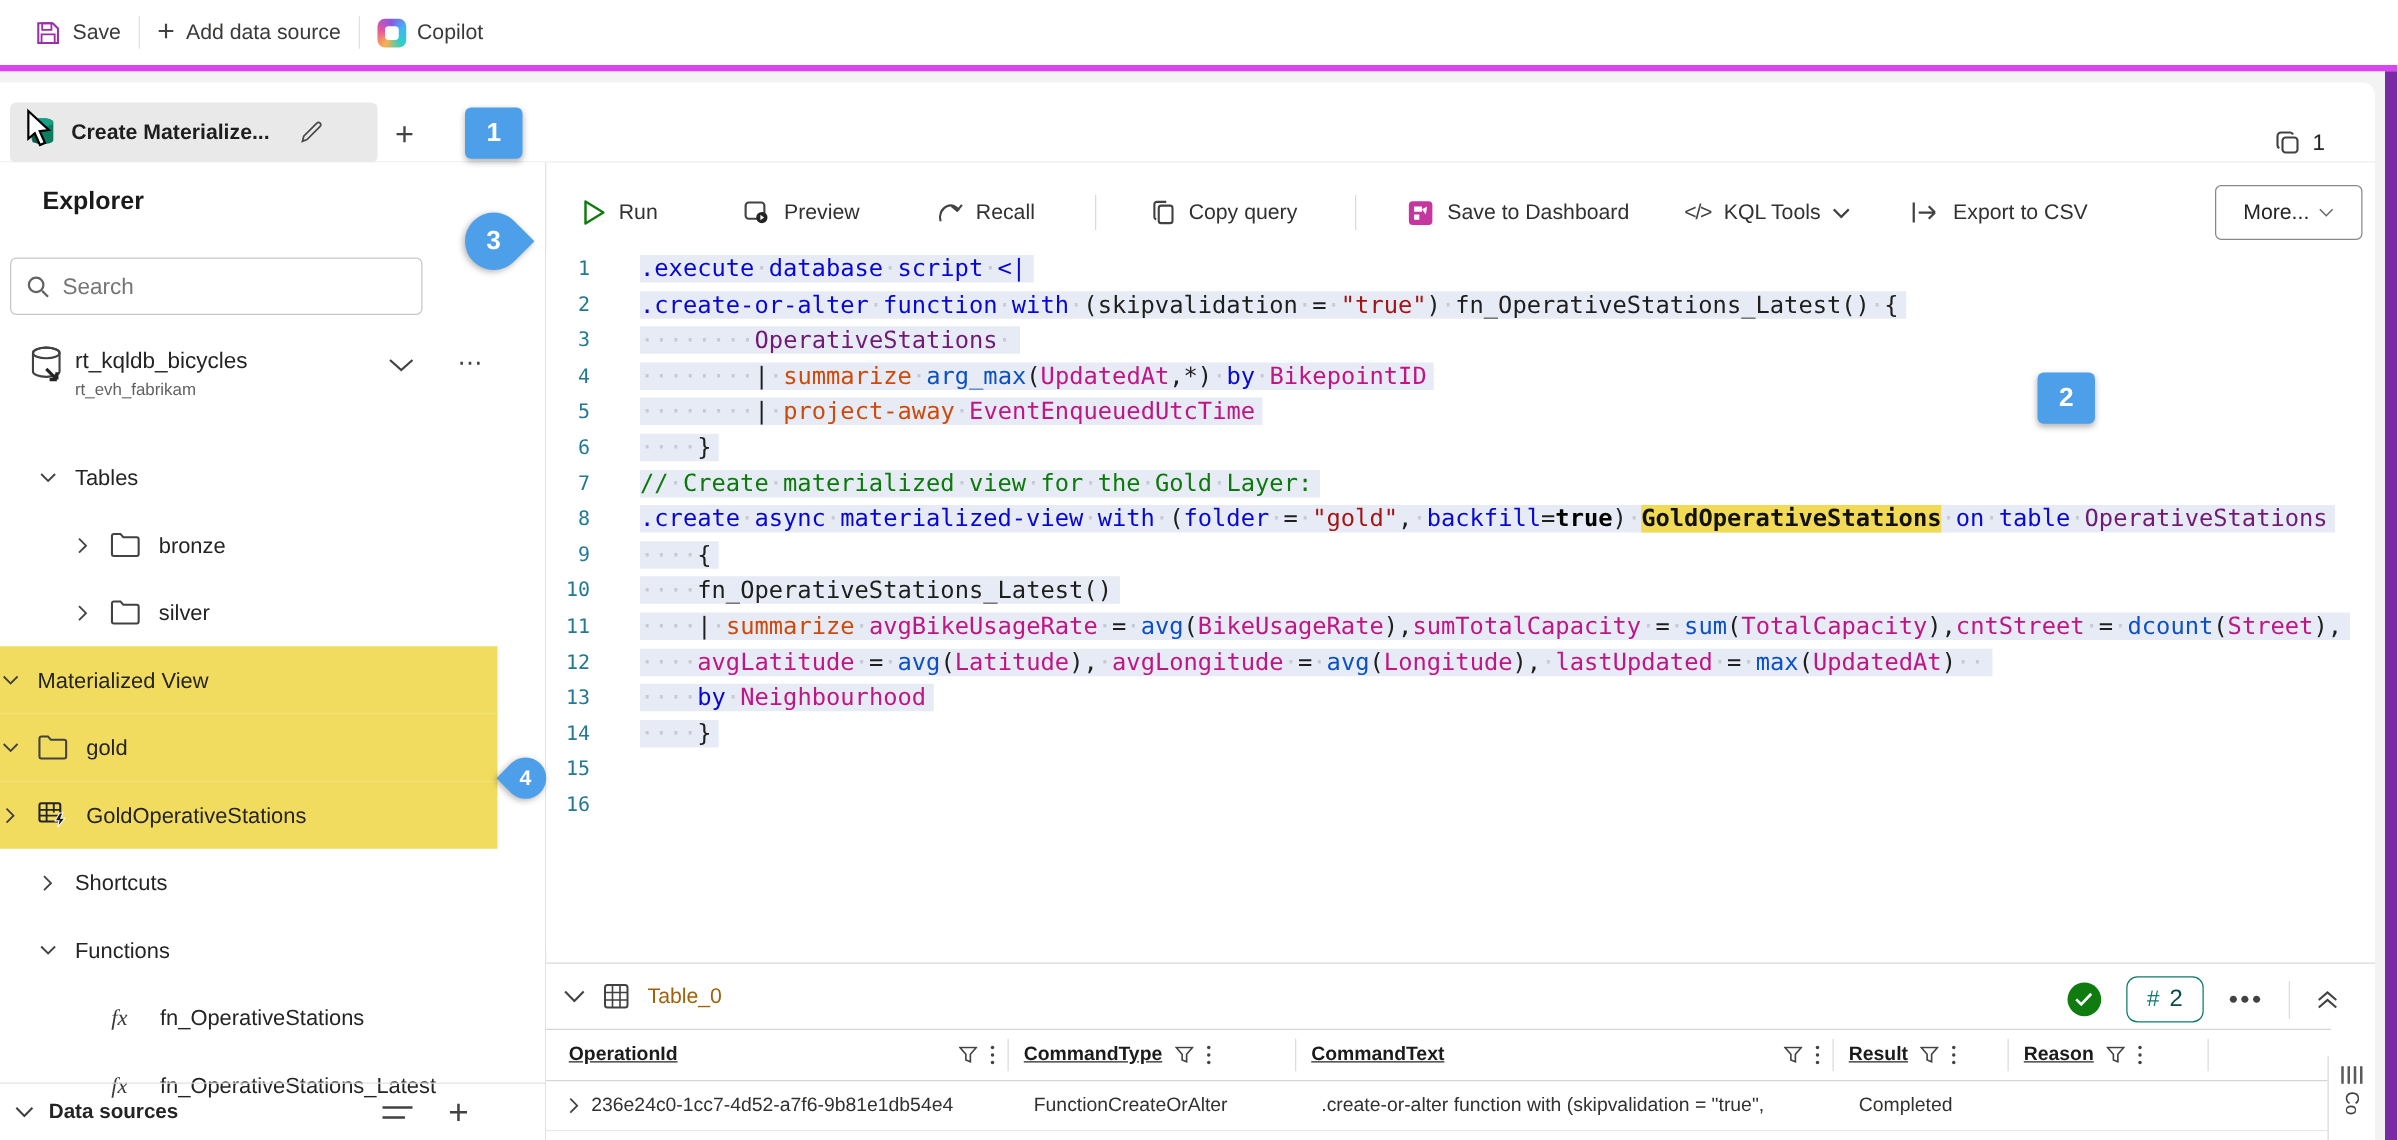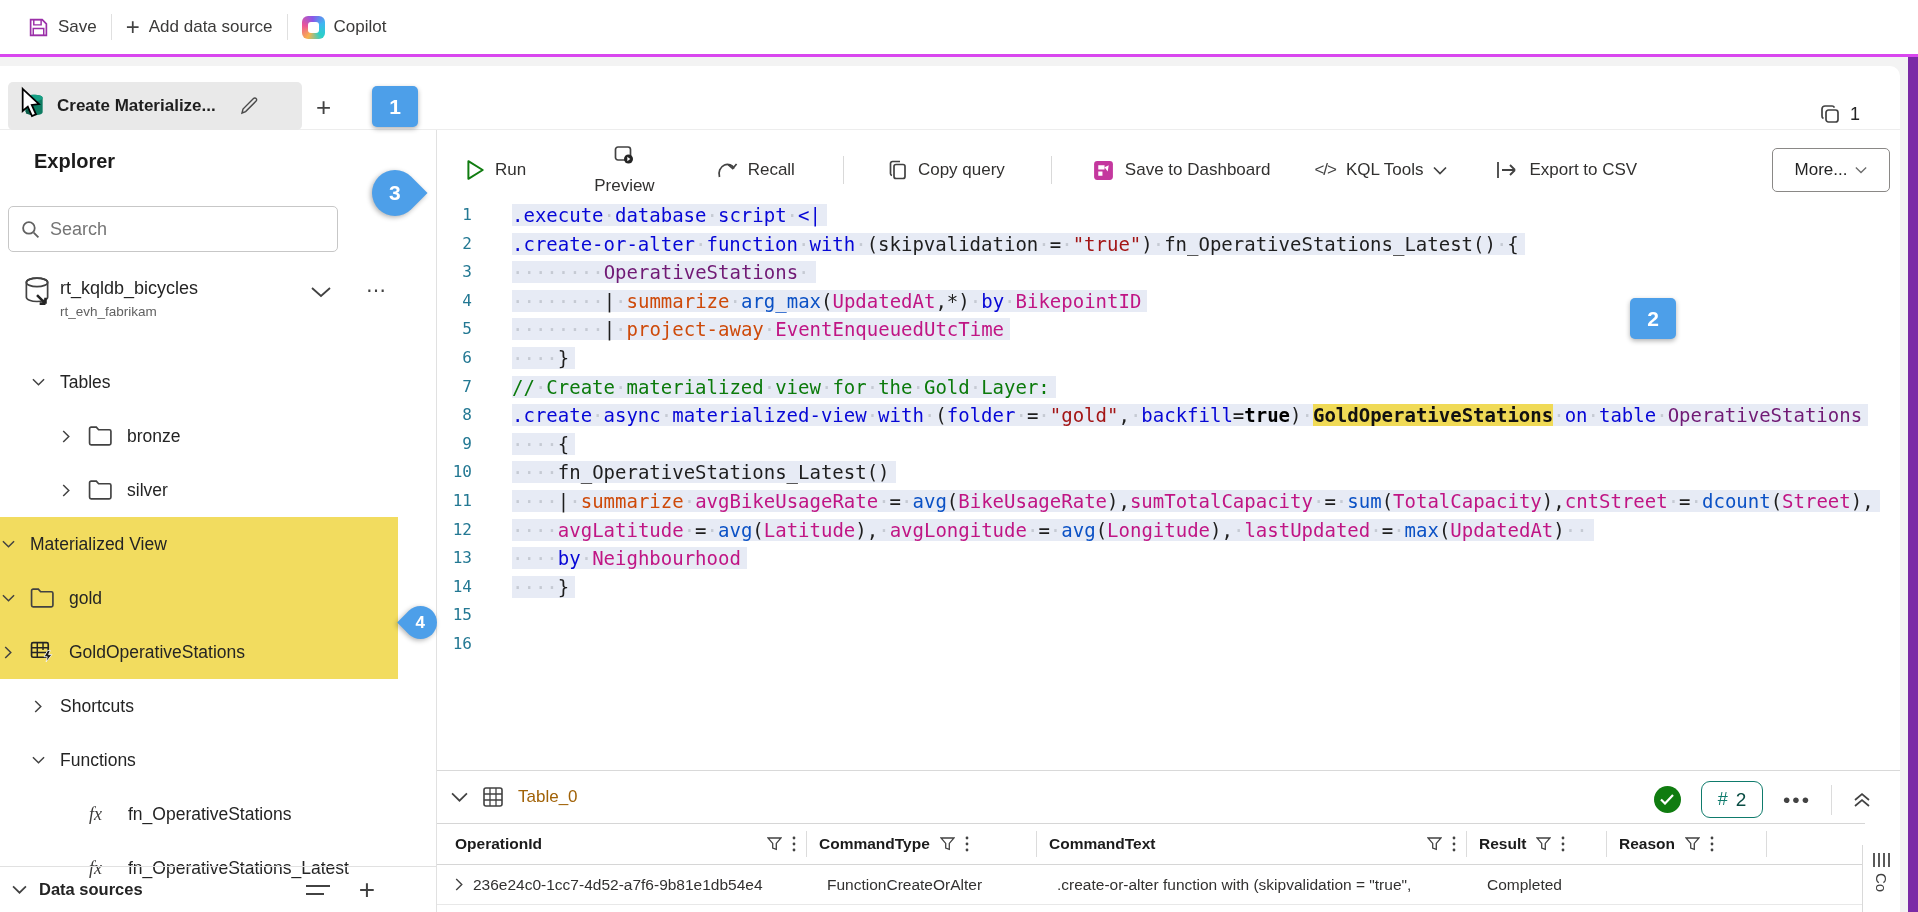--- a/index.html
+++ b/index.html
@@ -1,21 +1,21 @@
 <!DOCTYPE html>
 <html><head>
 <meta charset="utf-8">
 <style>
   * { margin:0; padding:0; box-sizing:border-box; }
   html,body { background:#fff; }
   .screen { position:relative; width:1918px; height:912px; overflow:hidden;
             font-family:"Liberation Sans", sans-serif; color:#242424; background:#F3F3F3; }
   
   .topbar { position:absolute; left:0; top:0; width:1918px; height:57px; background:#fff;
-            border-bottom:3px solid #d946ef; display:flex; align-items:center; padding-left:14px; }
+            border-bottom:5px solid #d946ef; display:flex; align-items:center; padding-left:14px; }
   .tb-item { display:flex; align-items:center; gap:9px; font-size:17px; color:#3B3A39; padding:0 14px; cursor:pointer; }
   .tb-divider { width:1px; height:26px; background:#E0E0E0; }
   .plus-glyph { font-size:24px; font-weight:300; color:#424242; line-height:1; }
   .copilot-logo { width:23px; height:23px; border-radius:6px;
      background:conic-gradient(from 210deg,#f8b24e,#ec5598,#8a57e8,#3fb6f2,#2bd0c8,#f8b24e); position:relative; }
   .copilot-logo:after { content:""; position:absolute; left:6px; top:6px; width:11px; height:11px; background:#fff; border-radius:3px; }
   
   .card { position:absolute; left:0; top:66px; width:1900px; height:846px; background:#fff; border-radius:0 10px 0 0; }
   .rightstrip { position:absolute; right:0; top:57px; width:10px; height:855px; background:#7B2AA6; }
   
@@ -83,21 +83,21 @@
   .results { position:absolute; left:437px; top:770px; width:1463px; height:142px; background:#fff; border-top:1px solid #D9D9D9; }
   .res-head { position:absolute; left:0; top:0; width:100%; height:52px; display:flex; align-items:center; padding-left:14px; gap:14px; }
   .res-title { font-size:17px; color:#a16207; }
   .res-right { position:absolute; right:28px; top:10px; display:flex; align-items:center; gap:20px; }
   .check-circle { width:27px; height:27px; border-radius:50%; background:#107C10; display:flex; align-items:center; justify-content:center; }
   .count-pill { height:37px; min-width:62px; border:1.5px solid #0F7B6C; border-radius:9px; display:flex; align-items:center;
                 justify-content:center; gap:8px; padding:0 12px; color:#0F7B6C; font-size:18px; cursor:pointer; }
   .count-pill .num { color:#094C43; font-size:19px; }
   .res-kebab { font-size:21px; color:#424242; letter-spacing:2px; cursor:pointer; }
   .grid-head { position:absolute; left:0; top:52px; width:1428px; height:42px; border-top:1px solid #D6D6D6;
-               border-bottom:1px solid #D6D6D6; display:flex; align-items:center; padding-left:18px; }
+               border-bottom:1px solid #D6D6D6; display:flex; align-items:center; padding-left:18px;text-decoration:underline; }
   .gcol { display:flex; align-items:center; height:26px; border-right:1px solid #DCDCDC; padding-right:10px; margin-right:12px; gap:10px; }
   .gcol b { font-size:15.5px; color:#1B1B1B; white-space:nowrap; }
   .gcol .spread { flex:1; }
   .grow { position:absolute; left:0; top:94px; width:1428px; height:40px; display:flex; align-items:center;
           padding-left:18px; border-bottom:1px solid #E8E8E8; font-size:15.5px; color:#323130; }
   .gcell { white-space:nowrap; overflow:hidden; padding-right:12px; }
   
   .side-tab { position:absolute; left:1862px; top:845px; width:38px; height:67px; border-left:1px solid #D9D9D9;
               display:flex; flex-direction:column; align-items:center; padding-top:8px; gap:6px; background:#fff; }
   .grip { display:flex; gap:3px; }
@@ -337,21 +337,21 @@
 
   <div class="toolbar">
     <div class="tool" style="margin-left:28px;">
       <span>
         <svg width="20" height="22" viewBox="0 0 18 20">
             <path d="M3 2l13 8-13 8z" fill="none" stroke="#107C10" stroke-width="1.8" stroke-linejoin="round"></path>
           </svg>
       </span>
       <span>Run</span>
     </div>
-    <div class="tool" style="margin-left:68px;flex-direction:column;">
+    <div class="tool" style="margin-left:68px;">
       <span>
         <svg width="23" height="22" viewBox="0 0 22 22">
             <rect x="2" y="3" width="15" height="13" rx="2.5" fill="none" stroke="#424242" stroke-width="1.7"></rect>
             <circle cx="15" cy="15" r="4.5" fill="#242424"></circle>
             <path d="M13.8 12.8l3 2.2-3 2.2z" fill="#fff"></path>
           </svg>
       </span>
       <span>Preview</span>
     </div>
     <div class="tool" style="margin-left:60px;">

